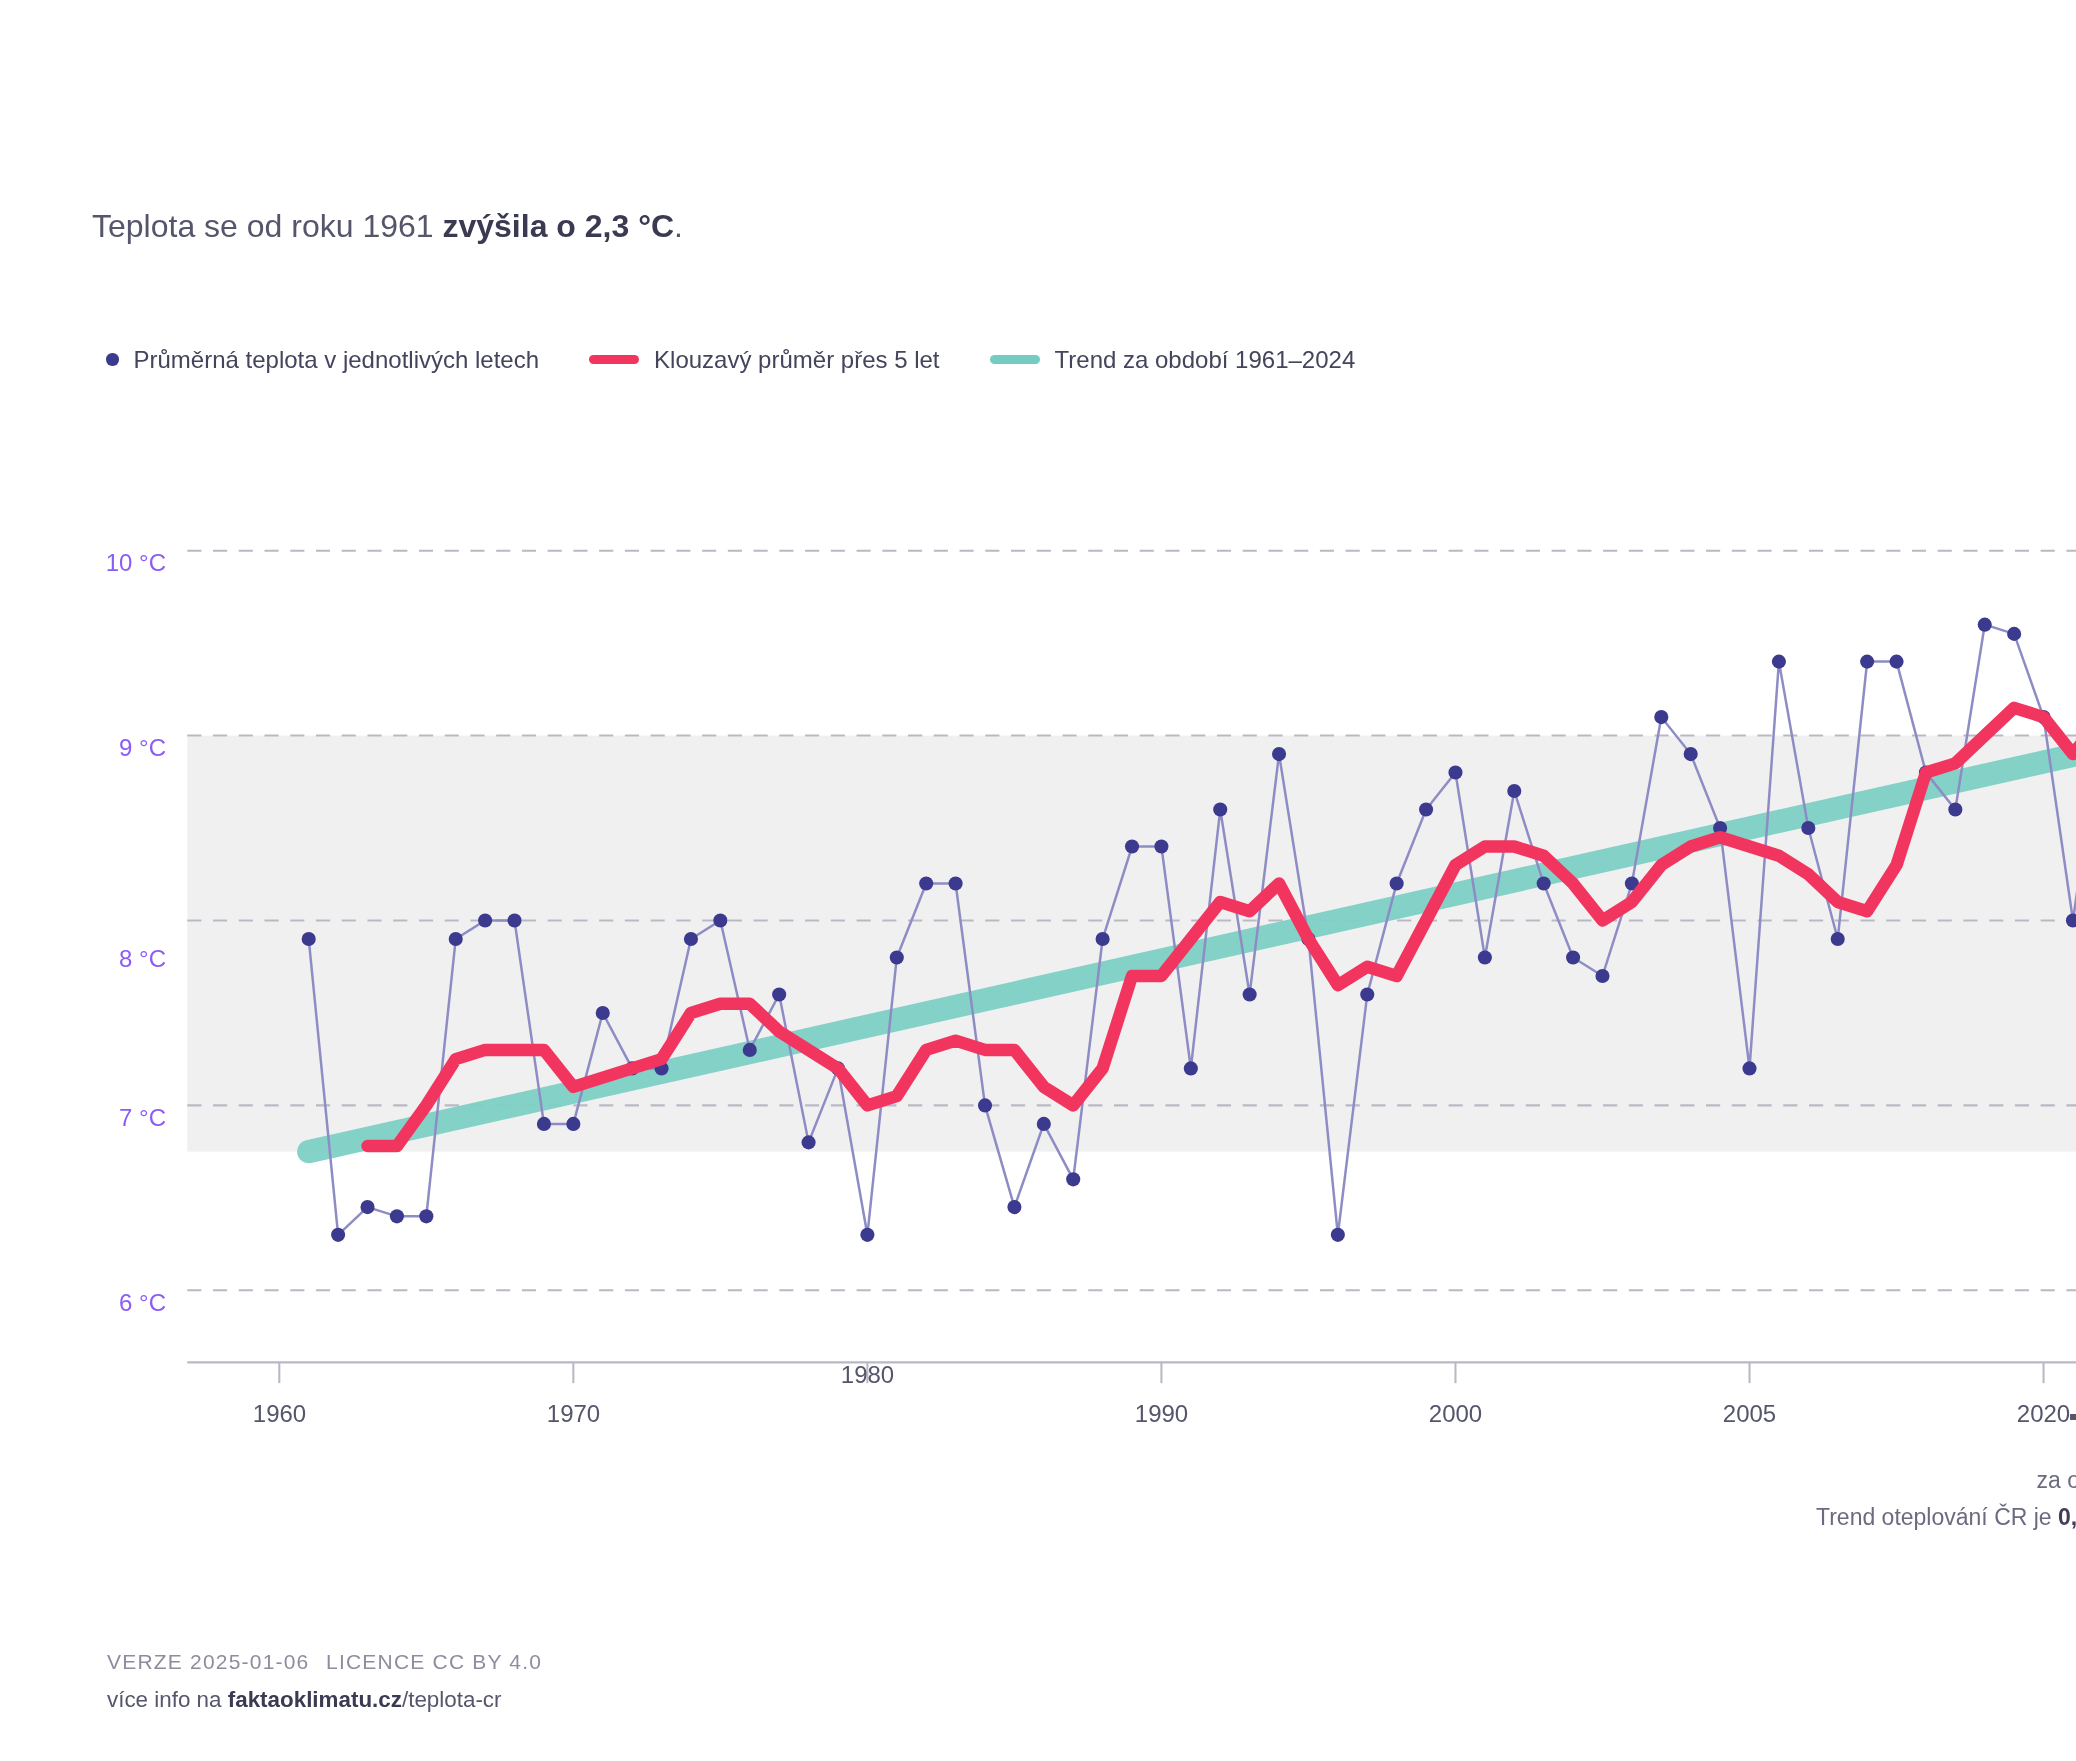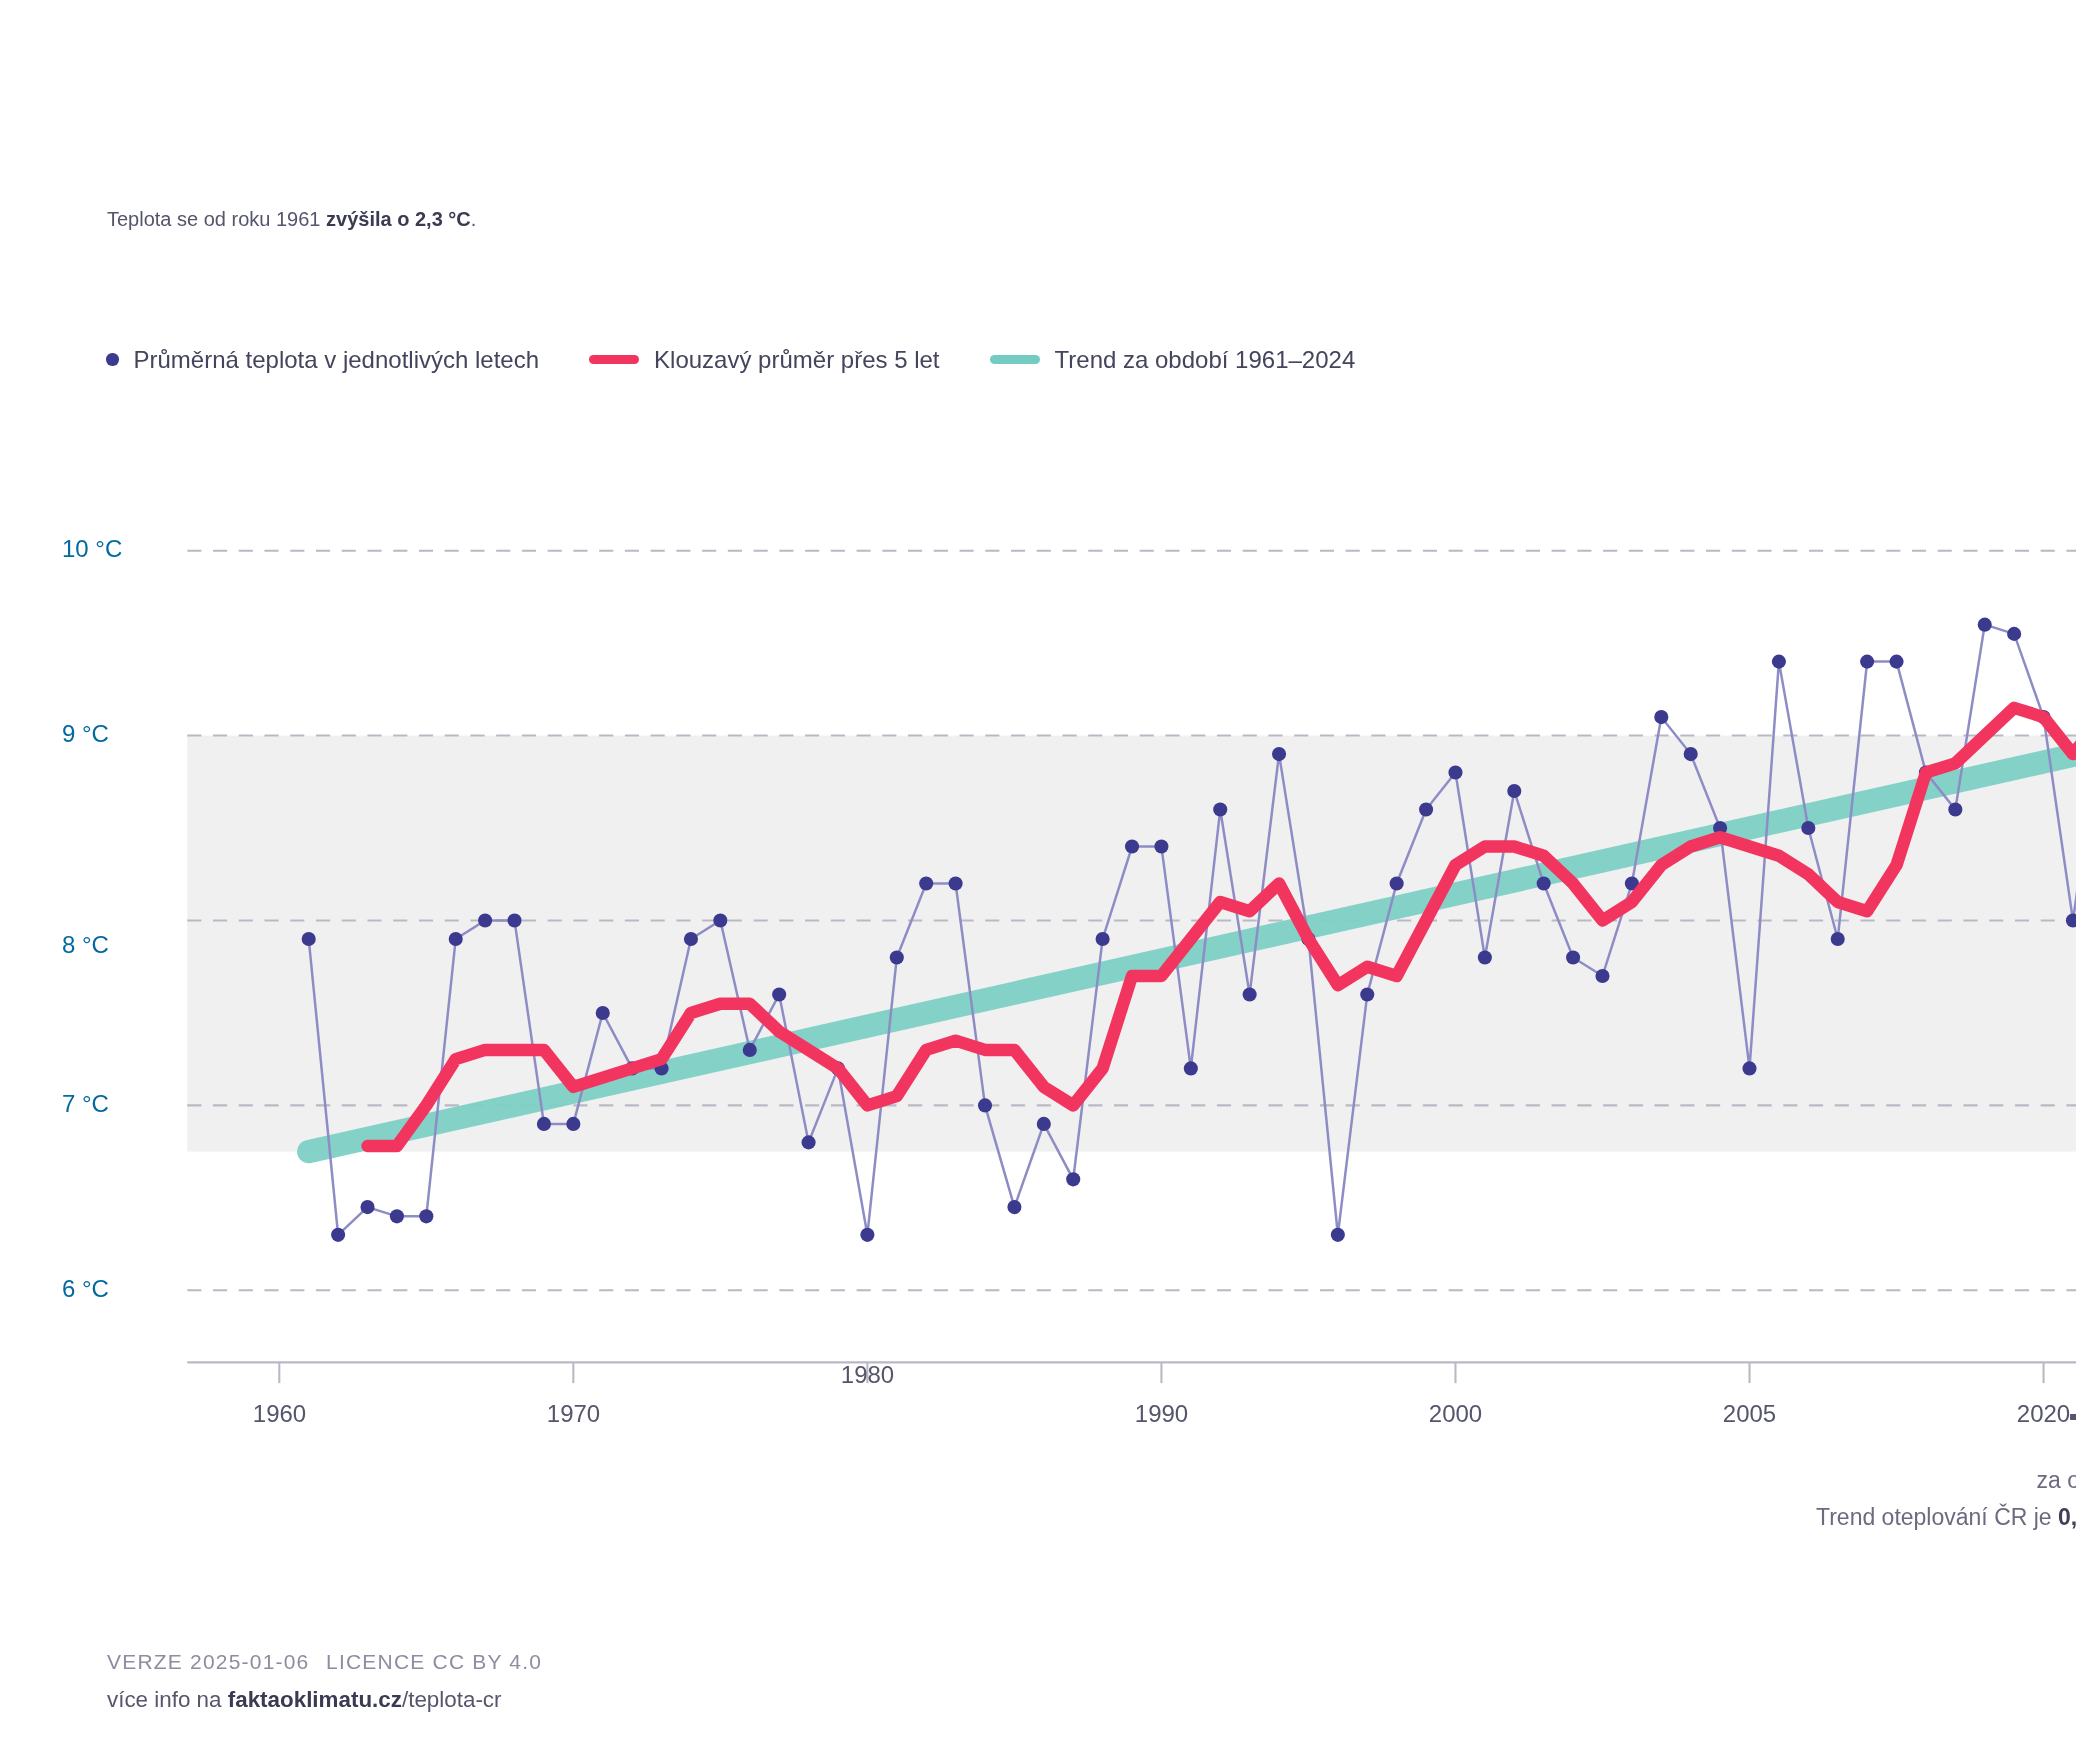--- a/index.html
+++ b/index.html
@@ -28,23 +28,23 @@
     left: 106px;
     top: 58px;
     font-size: 53px;
     font-weight: bold;
     letter-spacing: 4.2px;
     color: #2d2d44;
     white-space: nowrap;
   }
   #subtitle {
     position: absolute;
-    left: 107px;
+    left: 92px;
     top: 208px;
-    font-size: 20px;
+    font-size: 32px;
     color: #55556b;
     white-space: nowrap;
   }
   #subtitle .bold { font-weight: bold; color: #3a3a52; }
 
   
   #legend {
     position: absolute;
     left: 106px;
     top: 341px;
@@ -84,23 +84,24 @@
     width: 2492px;
     height: 1121px;
   }
   #plot-svg {
     position: absolute;
     left: 0; top: 0;
   }
   .y-tick-label {
     position: absolute;
     font-size: 24px;
-    color: #0369a1;
-    text-align: left;
+    color: #8b5cf6;
+    text-align: right;
     width: 104px;
+    margin-top: 14px;
   }
   .x-tick-label {
     position: absolute;
     font-size: 24px;
     color: #55556b;
     text-align: center;
     width: 125px;
   }
 
   #delta-box {

